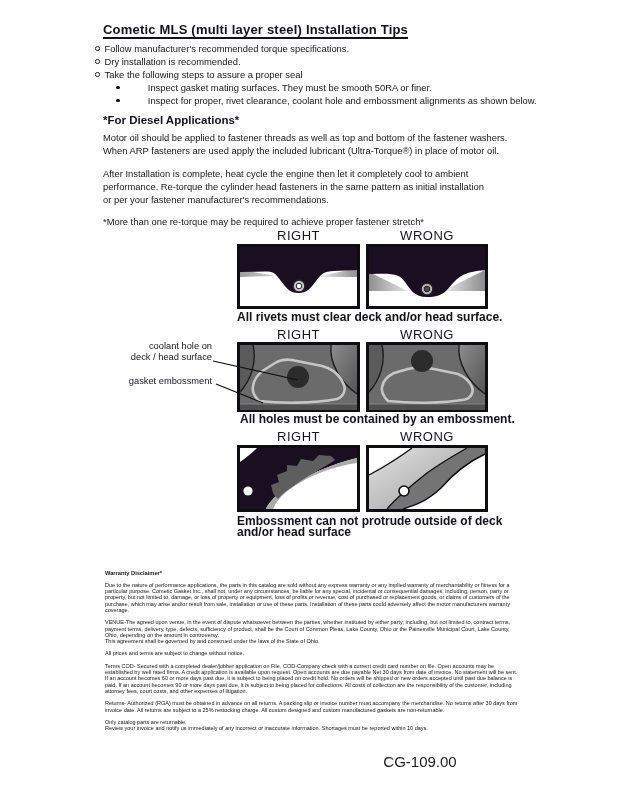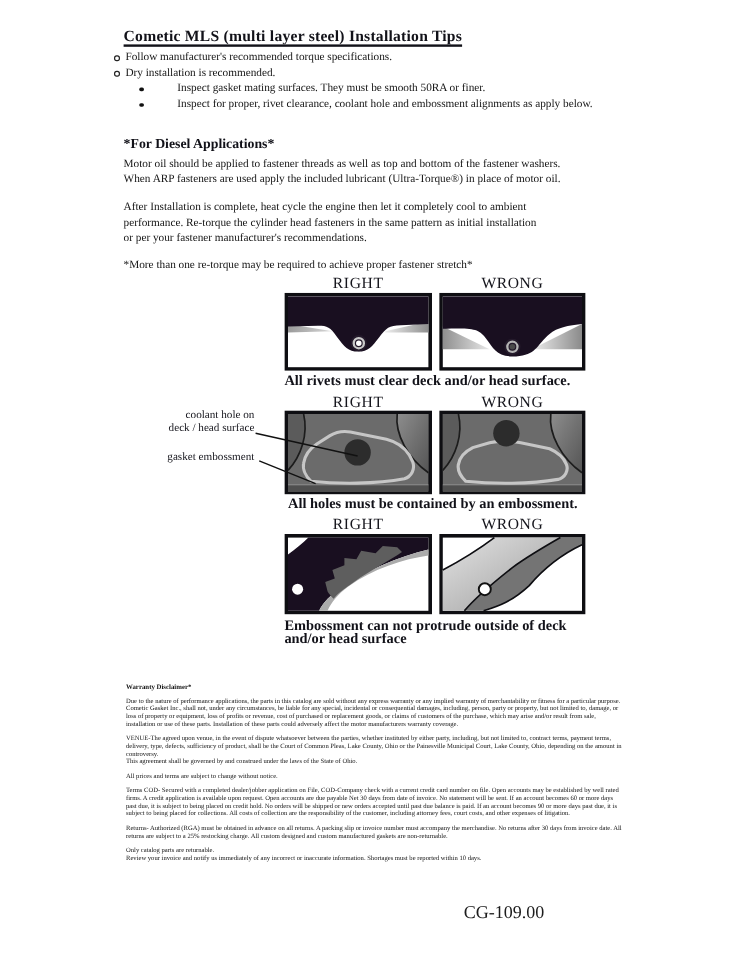--- a/index.html
+++ b/index.html
@@ -2,21 +2,21 @@
 <html><head>
 <meta charset="utf-8">
 <style>
   * { box-sizing: border-box; margin: 0; padding: 0; }
   html,body { background:#ffffff; }
   .page {
     position: relative;
     width: 618px;
     height: 800px;
     background: #ffffff;
-    font-family: Liberation Serif, serif;
+    font-family: Liberation Sans, sans-serif;
     color: #161616;
     overflow: hidden;
   }
   .title {
     position: absolute; left: 103px; top: 22px;
     font-size: 13px; font-weight: bold; letter-spacing: .2px;
     text-decoration: underline; text-underline-offset: 3px;
     text-decoration-thickness: 1.5px;
     color: #121219;
   }
@@ -79,27 +79,31 @@
 
   <div class="tips">
     <div class="b-row">
       <span class="b-open"></span>
       <span>Follow manufacturer's recommended torque specifications.</span>
     </div>
     <div class="b-row">
       <span class="b-open"></span>
       <span>Dry installation is recommended.</span>
     </div>
+    <div class="b-row">
+      <span class="b-open"></span>
+      <span>Take the following steps to assure a proper seal</span>
+    </div>
     <div class="b-row sub">
       <span class="b-dot"></span>
       <span>Inspect gasket mating surfaces.  They must be smooth 50RA or finer.</span>
     </div>
     <div class="b-row sub">
       <span class="b-dot"></span>
-      <span>Inspect for proper, rivet clearance, coolant hole and embossment alignments as apply below.</span>
+      <span>Inspect for proper, rivet clearance, coolant hole and embossment alignments as shown below.</span>
     </div>
   </div>
 
   <h2 class="diesel-h">*For Diesel Applications*</h2>
   <p class="body p1">Motor oil should be applied to fastener threads as well as top and bottom of the fastener washers.
 When ARP fasteners are used apply the included lubricant (Ultra-Torque®) in place of motor oil.</p>
   <p class="body p2">After Installation is complete, heat cycle the engine then let it completely cool to ambient
 performance. Re-torque the cylinder head fasteners in the same pattern as initial installation
 or per your fastener manufacturer's recommendations.</p>
   <p class="body note">*More than one re-torque may be required to achieve proper fastener stretch*</p>

